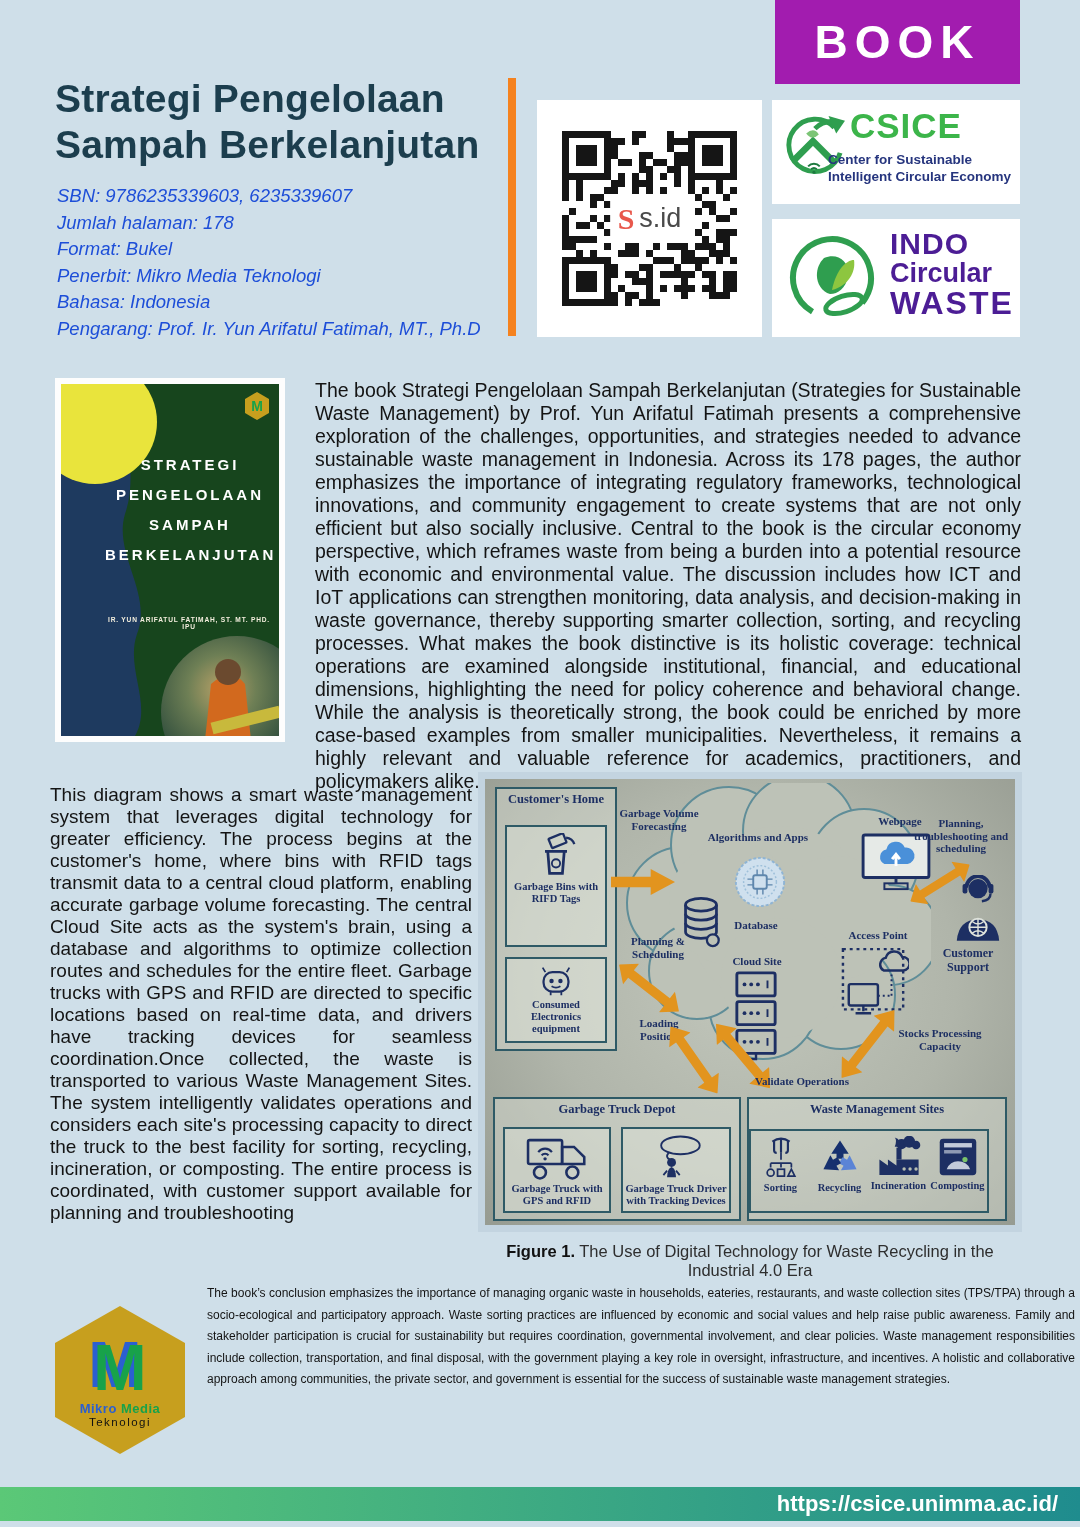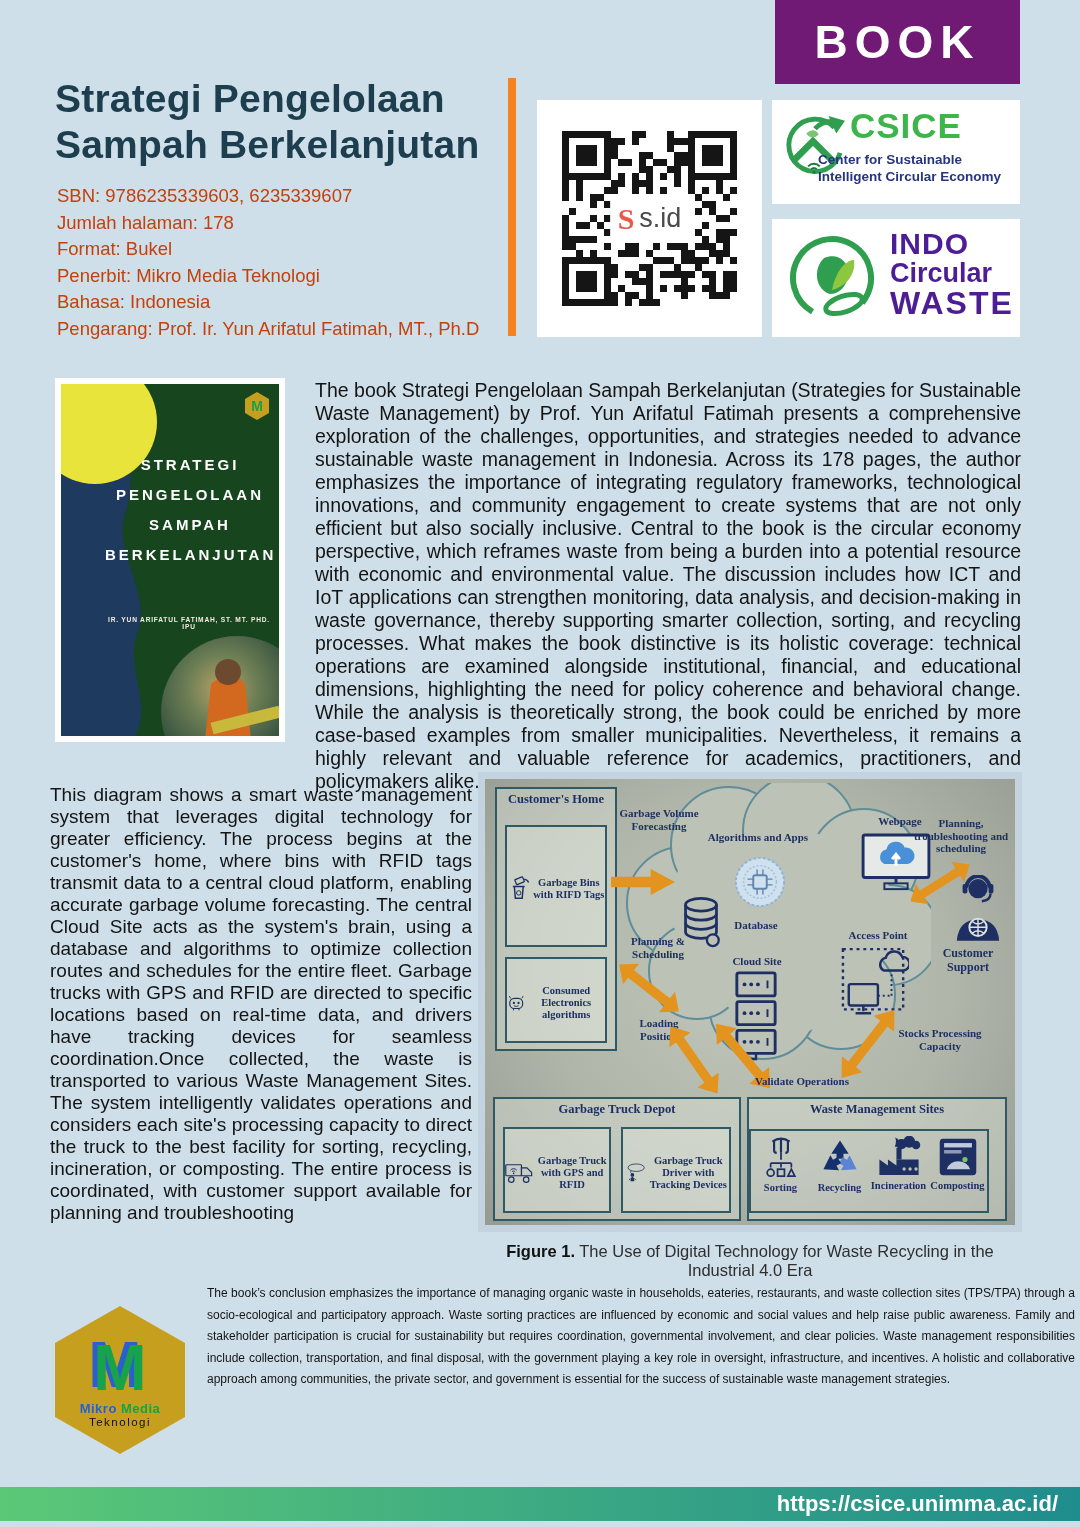--- a/index.html
+++ b/index.html
@@ -1,39 +1,39 @@
 <!DOCTYPE html>
 <html><head>
 <meta charset="utf-8">
 <style>
   * { margin:0; padding:0; box-sizing:border-box; }
   body { background:#b9c9d4; font-family:"Liberation Sans", sans-serif; }
   .page { position:relative; width:1080px; height:1527px; margin:0 auto; background:#cfdfe9; overflow:hidden; }
 
   
-  .book-banner { position:absolute; left:775px; top:0; width:245px; height:84px; background:#701a75;
+  .book-banner { position:absolute; left:775px; top:0; width:245px; height:84px; background:#a21caf;
     display:flex; align-items:center; justify-content:center; color:#fff; font-size:46px; font-weight:800; letter-spacing:7px; }
   .main-title { position:absolute; left:55px; top:76px; width:450px; color:#1c3e4e; font-size:39px; font-weight:bold; line-height:1.18; letter-spacing:0.2px; }
-  .meta { position:absolute; left:57px; top:183px; width:452px; color:#c2410c; font-size:18.5px; line-height:26.5px; }
+  .meta { position:absolute; left:57px; top:183px; width:452px; color:#1d4ed8; font-size:18.5px; line-height:26.5px;font-style:italic; }
   .orange-bar { position:absolute; left:508px; top:78px; width:8px; height:258px; background:#f5821f; }
 
   .qr-box { position:absolute; left:537px; top:100px; width:225px; height:237px; background:#fff;
     display:flex; align-items:center; justify-content:center; }
   .qr-grid { position:relative; display:grid; grid-template-columns:repeat(25,7px); grid-auto-rows:7px; }
   .qr-grid .q { background:#151515; }
   .sid-logo { position:absolute; left:50%; top:50%; transform:translate(-50%,-50%); background:#fff;
     padding:2px 8px; display:flex; align-items:center; gap:5px; }
   .sid-s { color:#e8584c; font-size:30px; font-weight:800; font-family:"Liberation Serif",serif; }
   .sid-t { color:#4a4a4a; font-size:27px; font-weight:400; }
 
   .logo-box { position:absolute; left:772px; width:248px; background:#fff; }
   .csice-box { top:100px; height:104px; }
   .indo-box  { top:219px; height:118px; }
   .csice-acr { position:absolute; left:78px; top:6px; color:#3cb54a; font-size:35px; font-weight:800; letter-spacing:1px; }
-  .csice-sub { position:absolute; left:46px; top:52px; width:198px; color:#26357e; font-size:13.5px; font-weight:bold; line-height:1.25; }
+  .csice-sub { position:absolute; left:56px; top:52px; width:198px; color:#26357e; font-size:13.5px; font-weight:bold; line-height:1.25; }
   .indo-text { position:absolute; left:118px; top:10px; color:#4c1d95; font-weight:800; line-height:1.02; }
   .indo-text .l1 { font-size:30px; letter-spacing:1px; }
   .indo-text .l2 { font-size:27px; font-weight:700; }
   .indo-text .l3 { font-size:32px; letter-spacing:2px; }
 
   
   .cover { position:absolute; left:55px; top:378px; width:230px; height:364px; background:#fdfdfd; padding:6px; }
   .cover-in { position:relative; width:218px; height:352px; background:#17451d; overflow:hidden; }
   .cover-title { position:absolute; left:44px; right:4px; top:66px; text-align:center; color:#fff;
     font-size:15px; font-weight:bold; letter-spacing:3px; line-height:30px; }
@@ -49,21 +49,21 @@
 
   
   .figure { position:absolute; left:478px; top:772px; width:544px; height:460px; border:7px solid #c3d4e0;
     background:radial-gradient(ellipse at 50% 45%, #c2c7bc 0%, #b0b5aa 55%, #969b91 100%); }
   .fig-in { position:relative; width:530px; height:446px; }
   .fig-box { position:absolute; border:2px solid #2e5a66; background:rgba(226,230,221,0.40); }
   .fig-title { position:absolute; left:0; right:0; top:3px; text-align:center; font-family:"Liberation Serif",serif;
     font-weight:bold; font-size:12.5px; color:#1d2f63; }
   .fig-label { position:absolute; font-family:"Liberation Serif",serif; font-weight:bold; color:#1d2f63;
     font-size:11px; line-height:1.15; text-align:center; }
-  .sub { display:flex; flex-direction:row; align-items:center; justify-content:flex-start; padding-top:6px; gap:2px; }
+  .sub { display:flex; flex-direction:column; align-items:center; justify-content:flex-start; padding-top:6px; gap:2px; }
   .sub .lbl { font-family:"Liberation Serif",serif; font-weight:bold; color:#1d2f63; font-size:10.5px; line-height:1.15; text-align:center; }
   .arrow { position:absolute; background:#e2941e; }
   .a-r { clip-path:polygon(0 30%,62% 30%,62% 0,100% 50%,62% 100%,62% 70%,0 70%); }
   .a-d { clip-path:polygon(0 50%,20% 0,20% 32%,80% 32%,80% 0,100% 50%,80% 100%,80% 68%,20% 68%,20% 100%); }
   .ap-box { position:absolute; }
   .sites-row { position:absolute; left:0; top:30px; width:240px; height:84px; border:2px solid #2e5a66;
     display:flex; align-items:flex-start; justify-content:space-around; padding-top:5px; }
   .site { display:flex; flex-direction:column; align-items:center; gap:2px; width:58px; }
   .site .lbl { font-family:"Liberation Serif",serif; font-weight:bold; color:#1d2f63; font-size:10.5px; text-align:center; }
   .fig-caption { position:absolute; left:478px; top:1242px; width:544px; text-align:center; font-size:16.5px; color:#2e2e2e; }
@@ -834,21 +834,21 @@
         <div class="lbl">Garbage Bins with RIFD Tags</div>
       </div>
       <div class="fig-box sub" style="left:20px;top:178px;width:102px;height:86px;">
         <svg viewBox="0 0 40 36" width="36" height="32">
           <rect x="6" y="8" width="28" height="22" rx="10" fill="none" stroke="#1d2f63" stroke-width="2.5"></rect>
           <circle cx="15" cy="18" r="2.5" fill="#1d2f63"></circle>
             <circle cx="25" cy="18" r="2.5" fill="#1d2f63"></circle>
           <path d="M15 24 q5 3 10 0" fill="none" stroke="#1d2f63" stroke-width="2"></path>
           <path d="M8 8 L5 3 M32 8 L35 3 M14 30 v4 M26 30 v4" stroke="#1d2f63" stroke-width="2"></path>
         </svg>
-        <div class="lbl">Consumed Electronics algorithms</div>
+        <div class="lbl">Consumed Electronics equipment</div>
       </div>
 
       <div class="fig-label" style="left:134px;top:28px;width:80px;">Garbage Volume Forecasting</div>
       <div class="arrow a-r" style="left:126px;top:90px;width:64px;height:26px;"></div>
       <div class="fig-label" style="left:208px;top:52px;width:130px;">Algorithms and Apps</div>
       <svg style="position:absolute;left:248px;top:76px" viewBox="0 0 56 56" width="54" height="54">
         <circle cx="28" cy="28" r="25" fill="#cfe0ee" stroke="#8fb4d4" stroke-width="2" stroke-dasharray="3 2"></circle>
         <circle cx="28" cy="28" r="17" fill="none" stroke="#9fc0da" stroke-width="1.5" stroke-dasharray="2 2"></circle>
         <rect x="21" y="21" width="14" height="14" rx="2" fill="none" stroke="#5f87ad" stroke-width="2"></rect>
         <path d="M21 25 h-6 M21 31 h-6 M35 25 h6 M35 31 h6 M25 21 v-6 M31 21 v-6 M25 35 v6 M31 35 v6" stroke="#5f87ad" stroke-width="1.5"></path>

